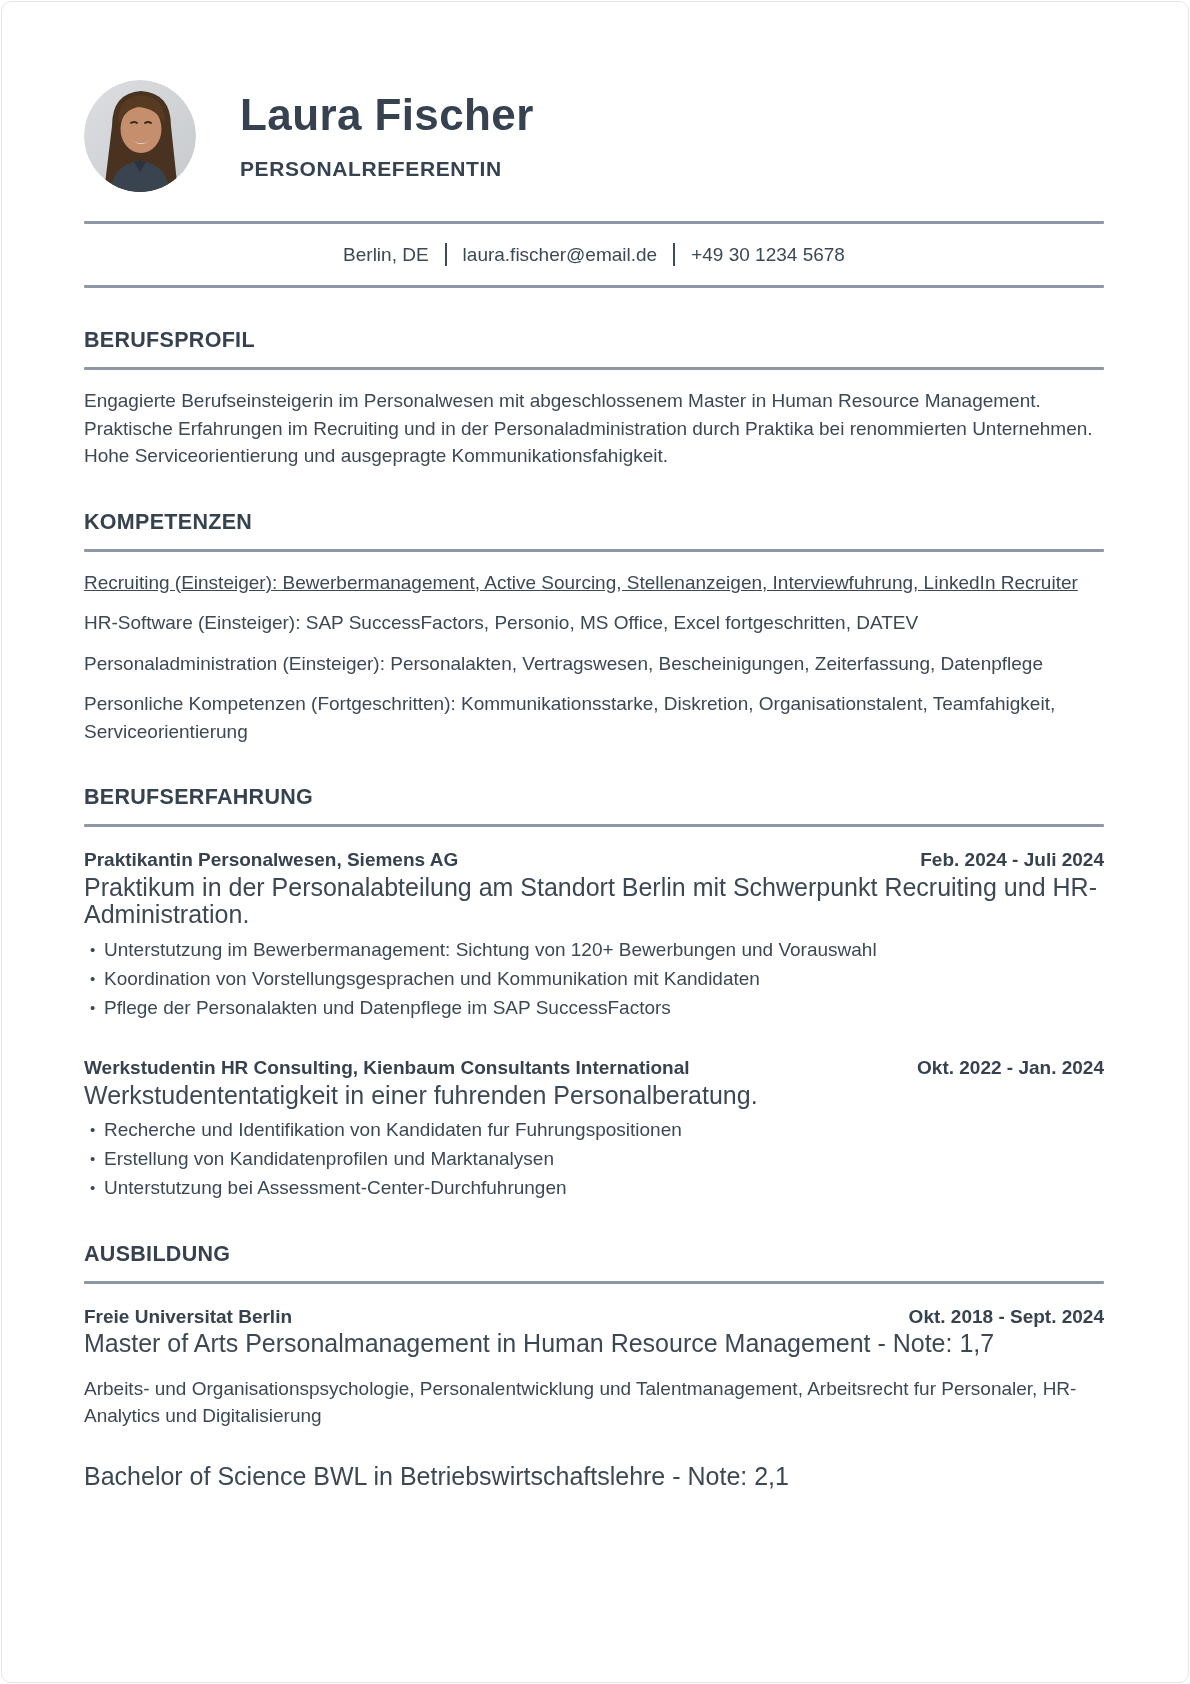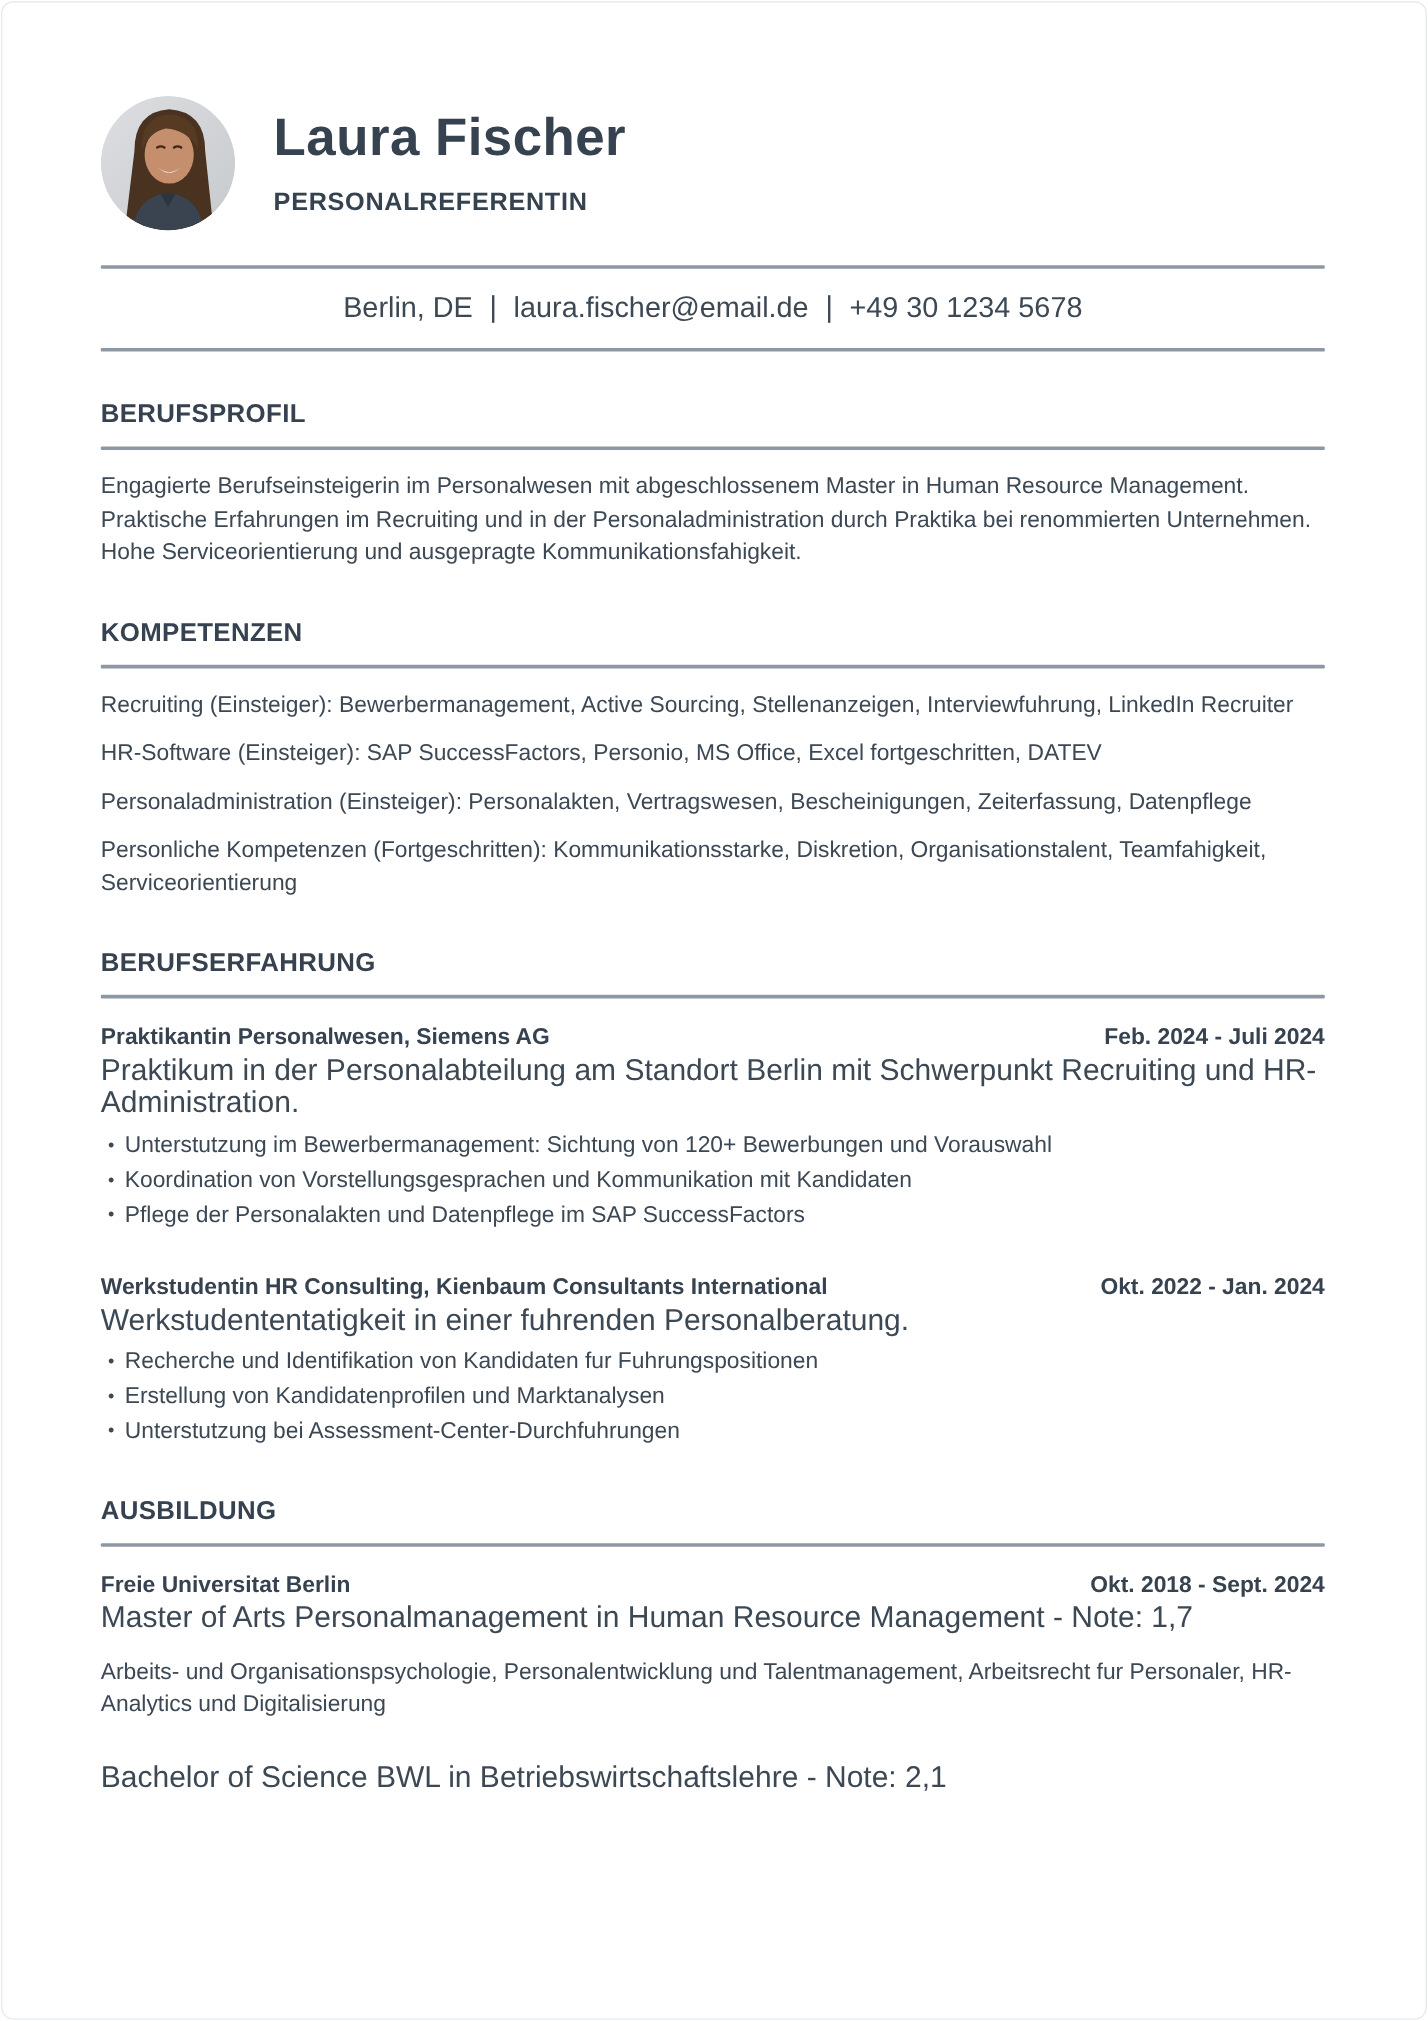--- a/index.html
+++ b/index.html
@@ -9,40 +9,40 @@
   .page {
     position:absolute; inset:1px;
     background:#fff;
     border:1px solid #e3e6ea;
     border-radius:10px;
     padding:78px 84px 40px 82px;
     overflow:hidden;
   }
 
   
-  .header { display:flex; align-items:center; gap:32px; }
+  .header { display:flex; align-items:center; gap:44px; }
   .avatar { width:112px; height:112px; border-radius:50%; flex:none; display:block; }
   .id-block { display:flex; flex-direction:column; }
   .name { font-size:44px; font-weight:bold; color:#36424f; letter-spacing:0.4px; line-height:1.1; }
   .role { font-size:21px; font-weight:bold; color:#36424f; letter-spacing:0.6px; margin-top:17px; }
 
   .rule { height:3px; background:#8e98a5; border-radius:1px; }
   .rule-header { margin-top:29px; }
 
-  .contact { display:flex; justify-content:center; align-items:center; padding:19px 0; font-size:24px; color:#3d4855; }
+  .contact { display:flex; justify-content:center; align-items:center; padding:19px 0; font-size:19px; color:#3d4855; }
   .contact .sep { width:2px; height:23px; background:#3f4a58; margin:0 16px; }
 
   
   section { margin-top:40px; }
   section h2 { font-size:21.5px; font-weight:bold; color:#36424f; letter-spacing:0.3px; }
   .rule-section { margin-top:14px; }
   .section-body { margin-top:17px; font-size:19px; line-height:27.5px; }
 
   .skill-item { margin-top:13px; }
-  .skill-item:first-child { margin-top:12px; }
+  .skill-item:first-child { margin-top:12px;text-decoration:underline; }
 
   
   .entry { margin-top:19px; }
   .entry + .entry { margin-top:33px; }
   .entry-head { display:flex; justify-content:space-between; align-items:baseline; font-size:19px; font-weight:bold; color:#36424f; line-height:27.5px; }
   .entry-dates { white-space:nowrap; margin-left:24px; }
   .entry-desc { font-size:25px; line-height:27.5px; }
   .entry-details { font-size:19px; line-height:27.5px; margin-top:17px; }
 
   ul.bullets { list-style:none; margin-top:7px; }

